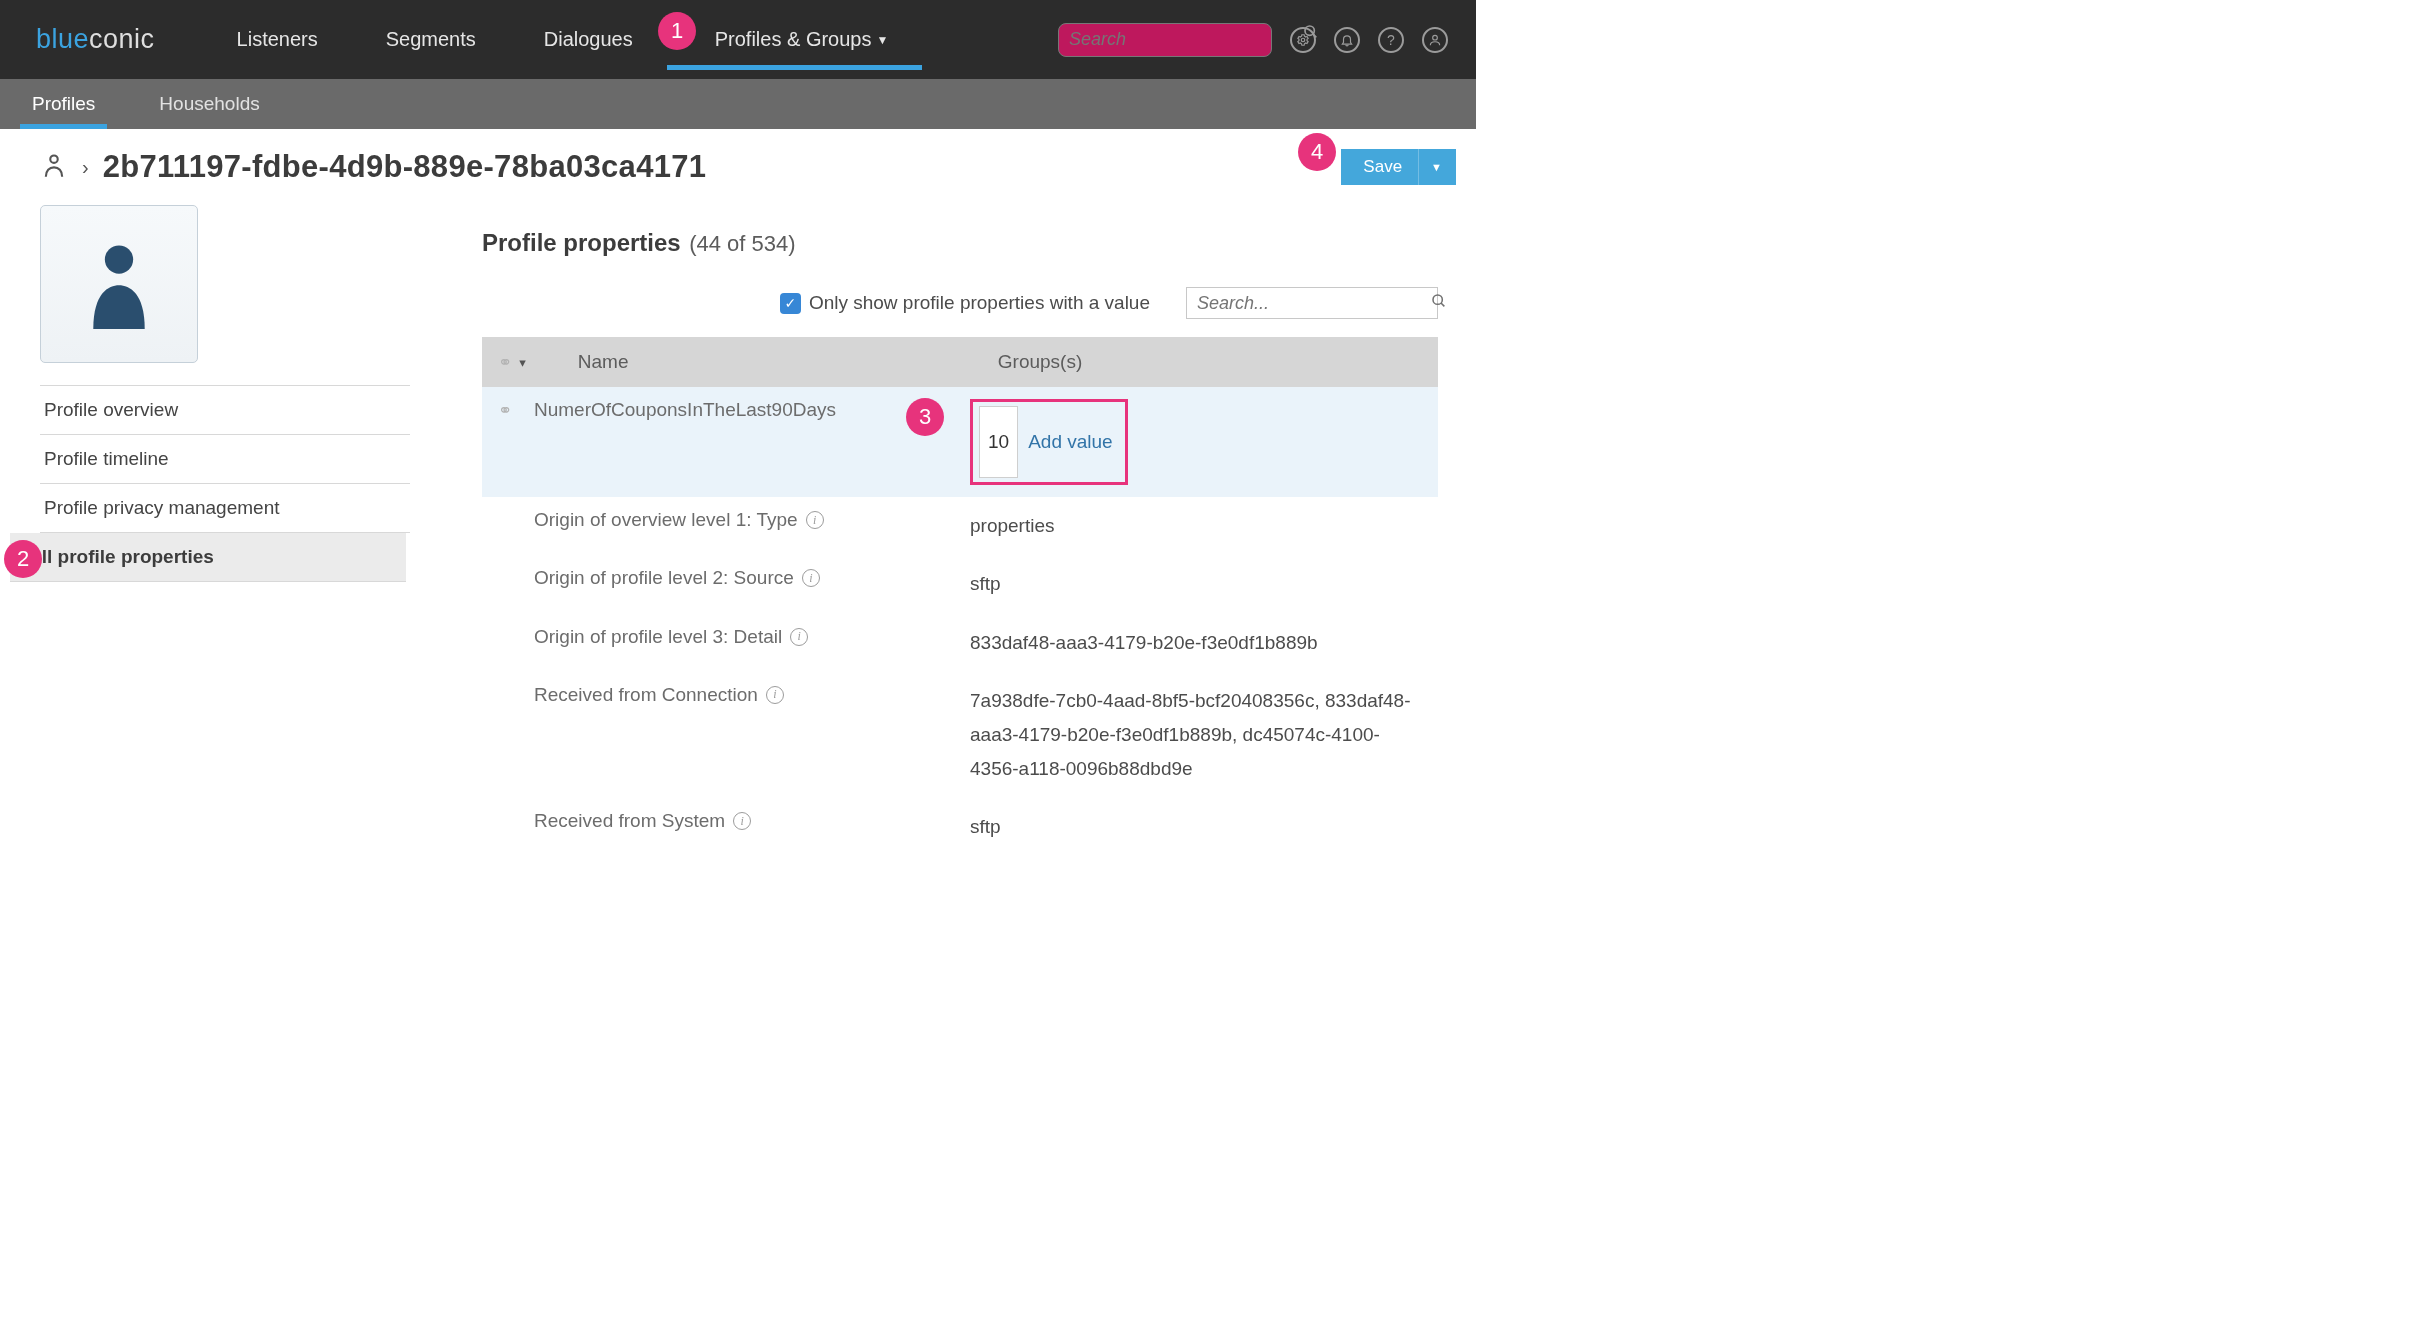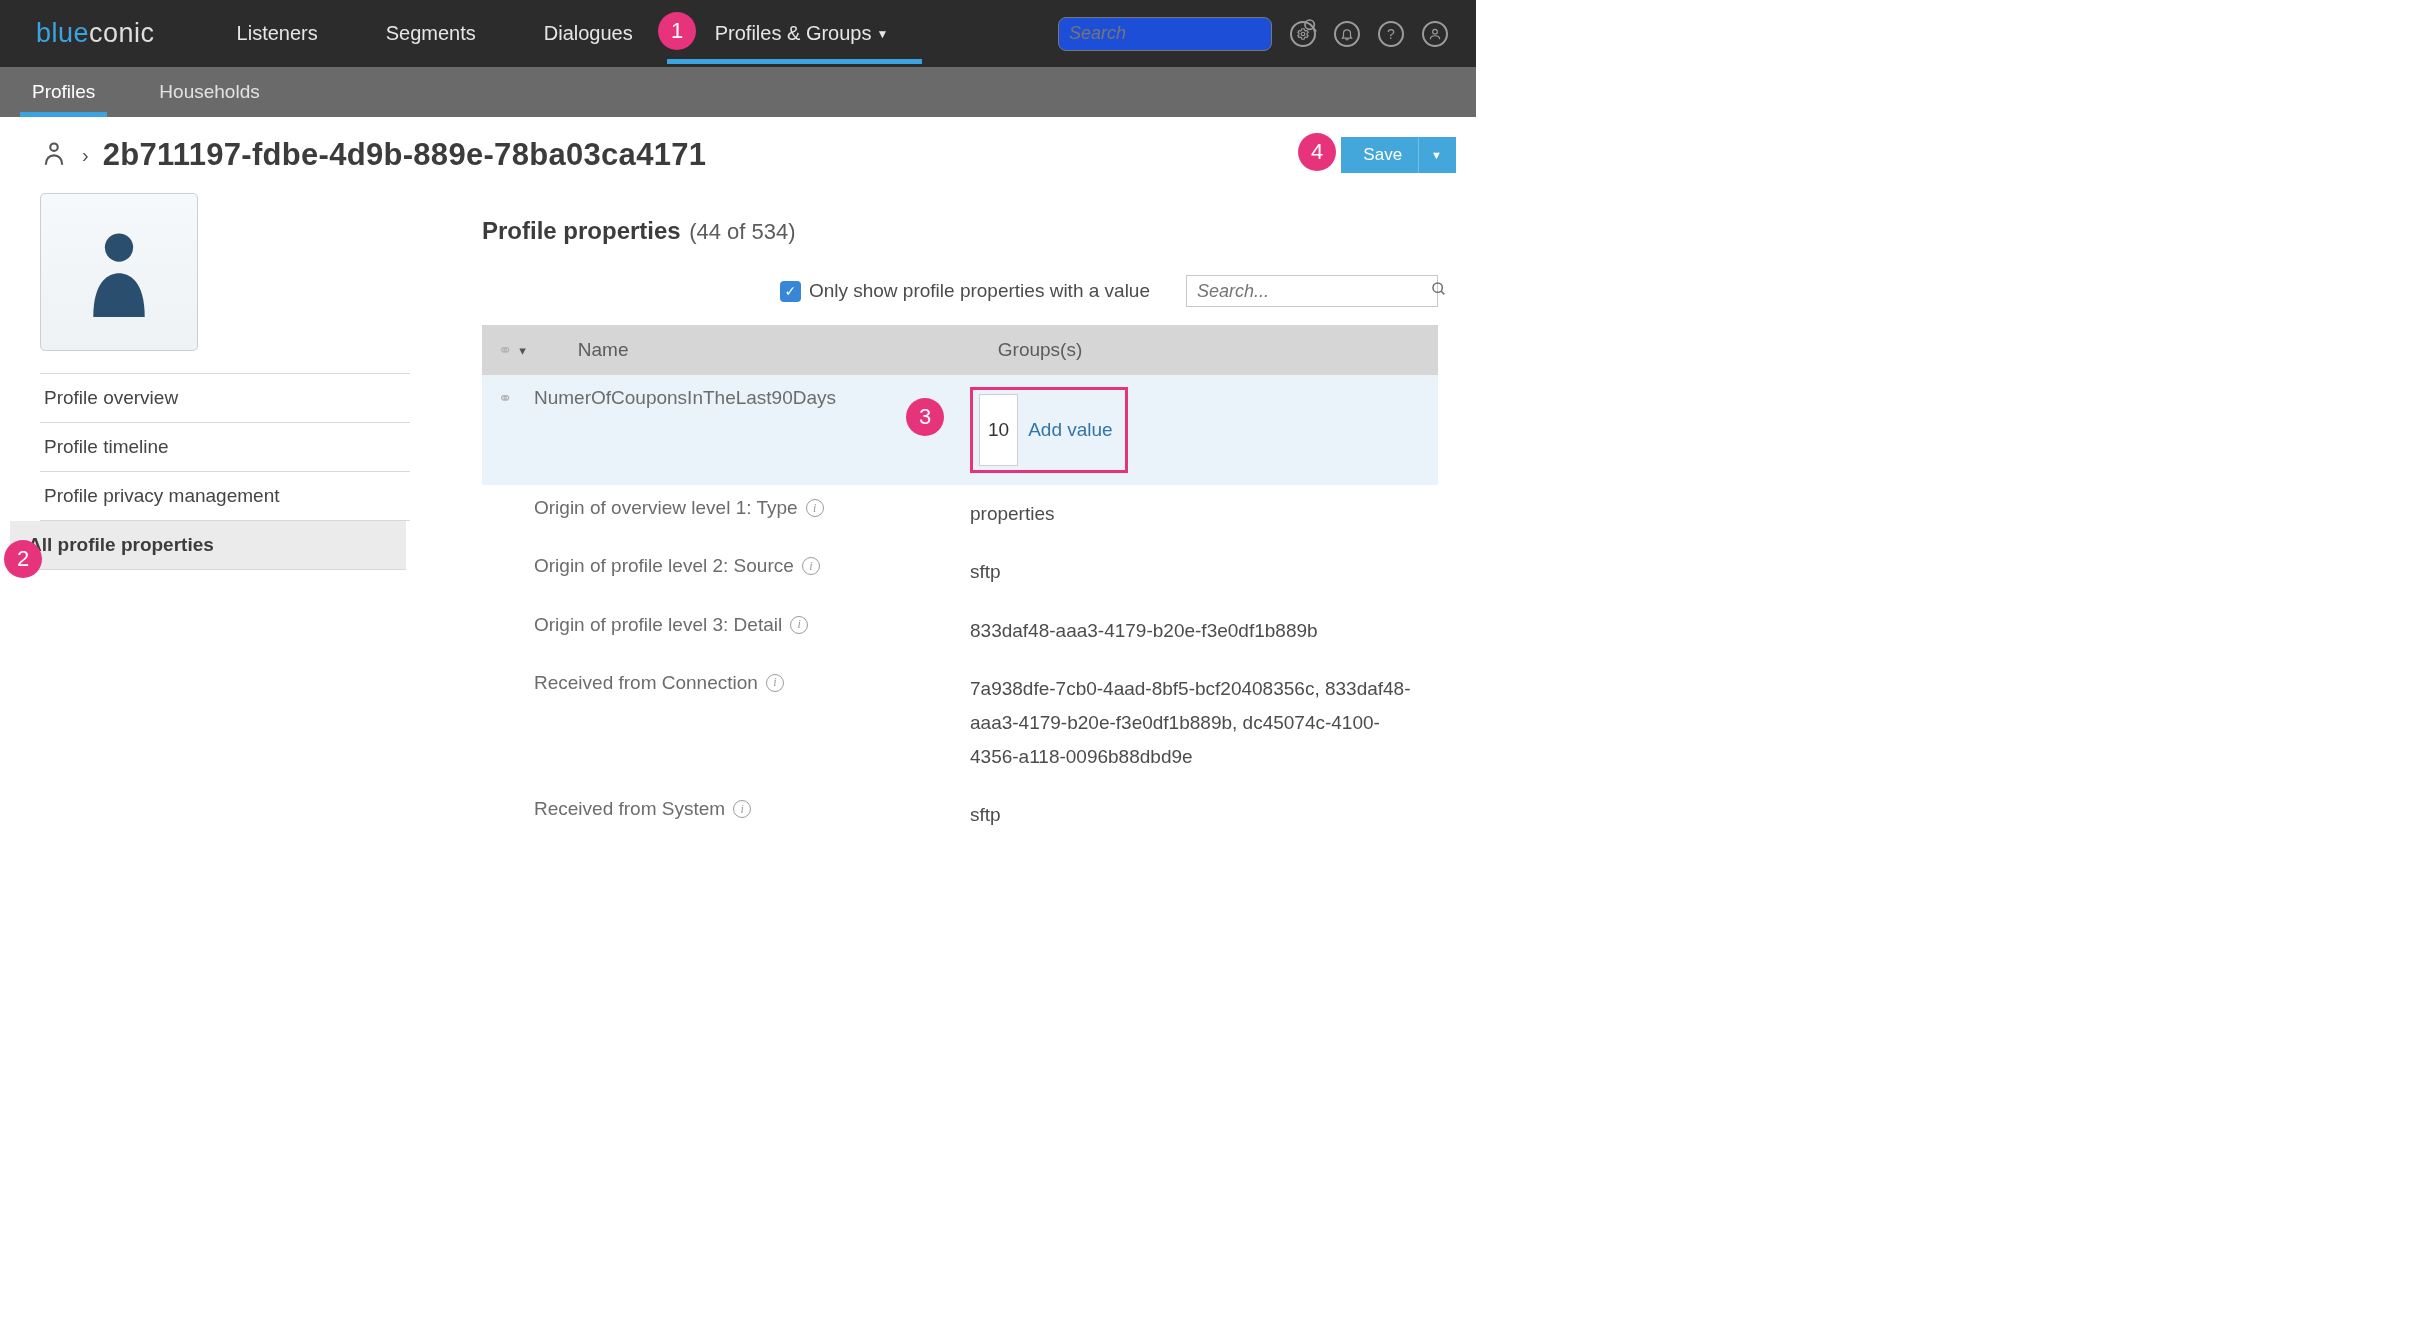--- a/index.html
+++ b/index.html
@@ -6,21 +6,21 @@
   body {
     font-family: -apple-system, BlinkMacSystemFont, "Segoe UI", Helvetica, Arial, sans-serif;
     background: #fff;
     color: #3c3c3c;
     width: 1476px;
   }
 
   
   .topnav {
     background: #2c2c2c;
-    height: 67px;
+    height: 79px;
     display: flex;
     align-items: center;
     padding: 0 28px 0 36px;
   }
   .logo {
     font-size: 27px;
     letter-spacing: 0.5px;
     margin-right: 48px;
     font-weight: 300;
   }
@@ -43,21 +43,21 @@
     left: 0; right: 0; bottom: 0;
     height: 5px;
     background: #3ba3e0;
   }
   .navitem .caret { margin-left: 5px; font-size: 12px; }
 
   .topright { margin-left: auto; display: flex; align-items: center; gap: 18px; }
   .searchbox {
     width: 214px;
     height: 34px;
-    background: #1d4ed8;
+    background: #be185d;
     border: 1px solid #777;
     border-radius: 8px;
     display: flex;
     padding: 0 10px;
   }
   .searchbox input {
     flex: 1;
     background: transparent;
     border: none;
     outline: none;

